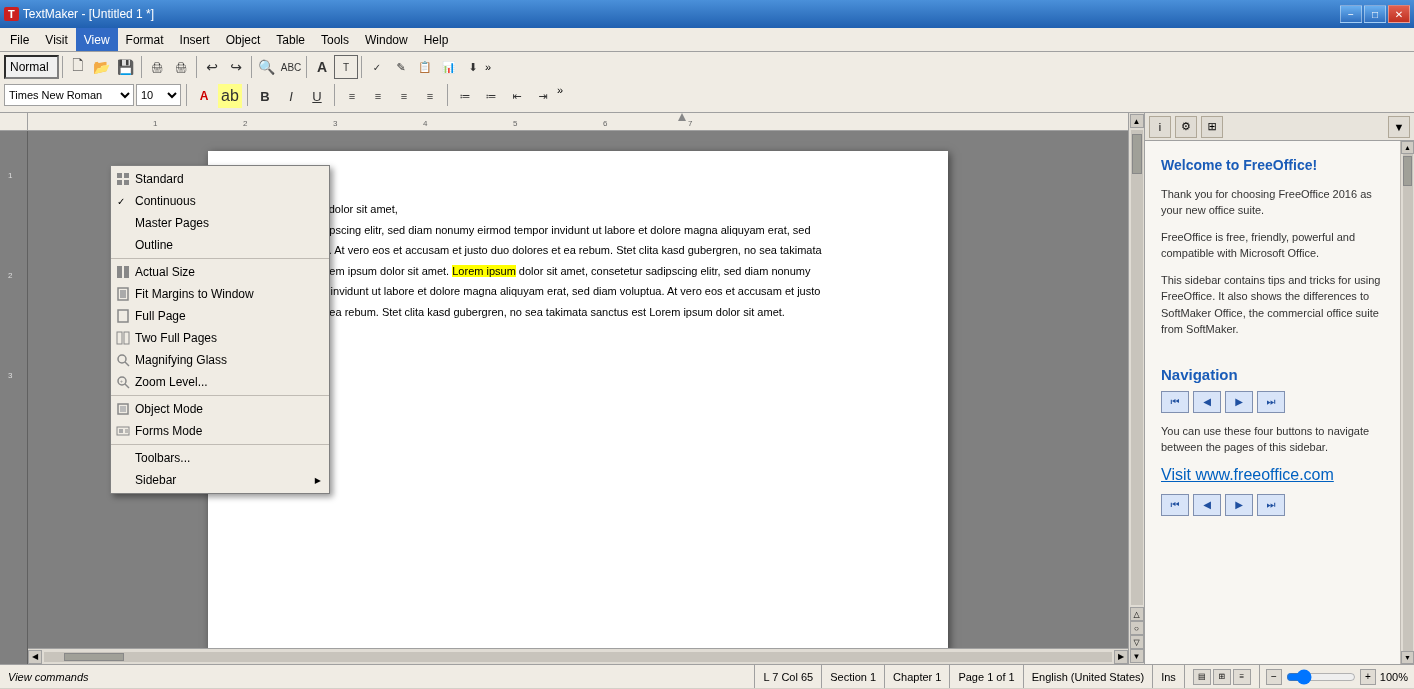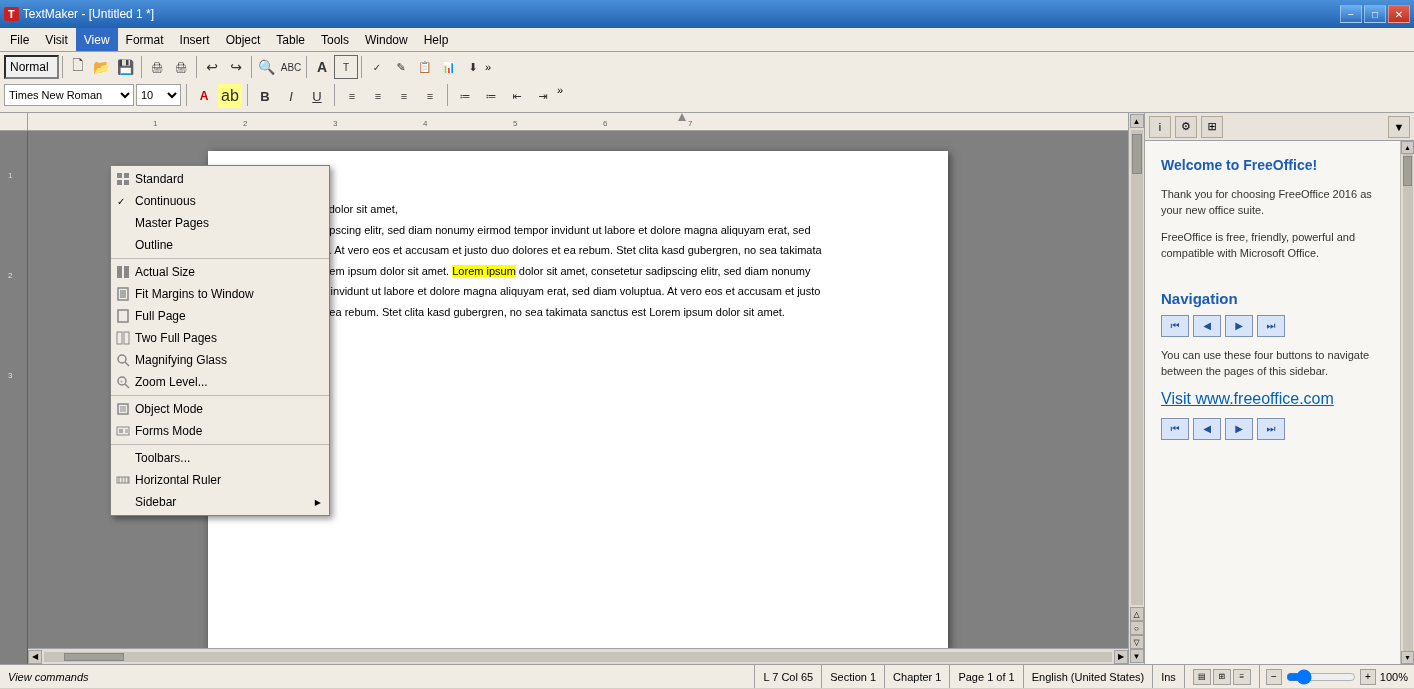--- a/index.html
+++ b/index.html
@@ -381,20 +381,21 @@
         <button class="sidebar-icon-btn">⊞</button>
       </div>
       <button class="sidebar-icon-btn">▼</button>
     </div>
 
     <div style="display:flex; flex:1; overflow:hidden;">
       <div id="sidebar-content">
         <h2>Welcome to FreeOffice!</h2>
         <p>Thank you for choosing FreeOffice 2016 as your new office suite.</p>
         <p>FreeOffice is free, friendly, powerful and compatible with Microsoft Office.</p>
+        <p>This sidebar contains tips and tricks for using FreeOffice. It also shows the differences to SoftMaker Office, the commercial office suite from SoftMaker.</p>
         <div id="sidebar-nav-title">Navigation</div>
         <div id="nav-buttons">
           <button class="nav-btn">⏮</button>
           <button class="nav-btn">◀</button>
           <button class="nav-btn">▶</button>
           <button class="nav-btn">⏭</button>
         </div>
         <p>You can use these four buttons to navigate between the pages of this sidebar.</p>
         <div id="visit-link">Visit www.freeoffice.com</div>
         <div id="nav-buttons2">
@@ -518,32 +519,20 @@
         </span>
         <span>Forms Mode</span>
       </div>
     </div>
 
     <div class="menu-section">
       <div class="drop-item">
         <span>Toolbars...</span>
       </div>
       <div class="drop-item">
-        <span class="icon">
-          <svg width="14" height="14" viewBox="0 0 14 14">
-              <rect x="1" y="4" width="12" height="6" fill="none" stroke="#888" stroke-width="1"></rect>
-              <line x1="3" y1="4" x2="3" y2="10" stroke="#888" stroke-width="1"></line>
-              <line x1="6" y1="4" x2="6" y2="10" stroke="#888" stroke-width="1"></line>
-              <line x1="9" y1="4" x2="9" y2="10" stroke="#888" stroke-width="1"></line>
-              <line x1="12" y1="4" x2="12" y2="10" stroke="#888" stroke-width="1"></line>
-            </svg>
-        </span>
-        <span>Horizontal Ruler</span>
-      </div>
-      <div class="drop-item">
         <span>Sidebar</span>
         <span class="arrow">▶</span>
       </div>
     </div>
   </div>
 
 </div>
 
 <div id="status-bar">
   <div class="status-item">

